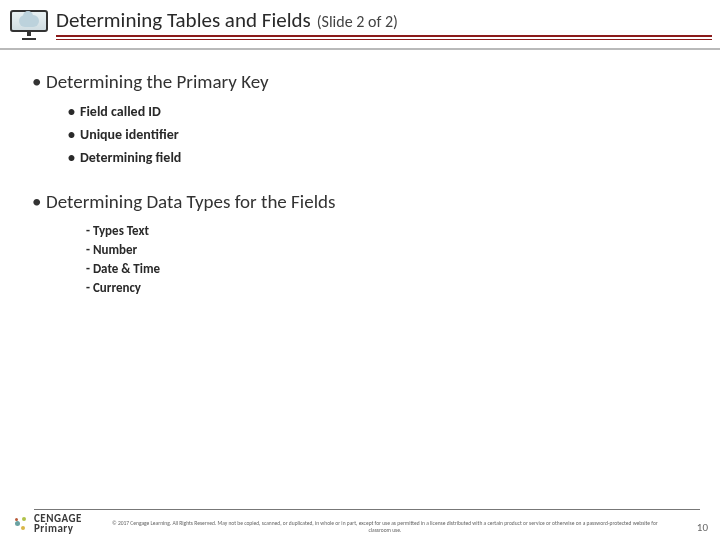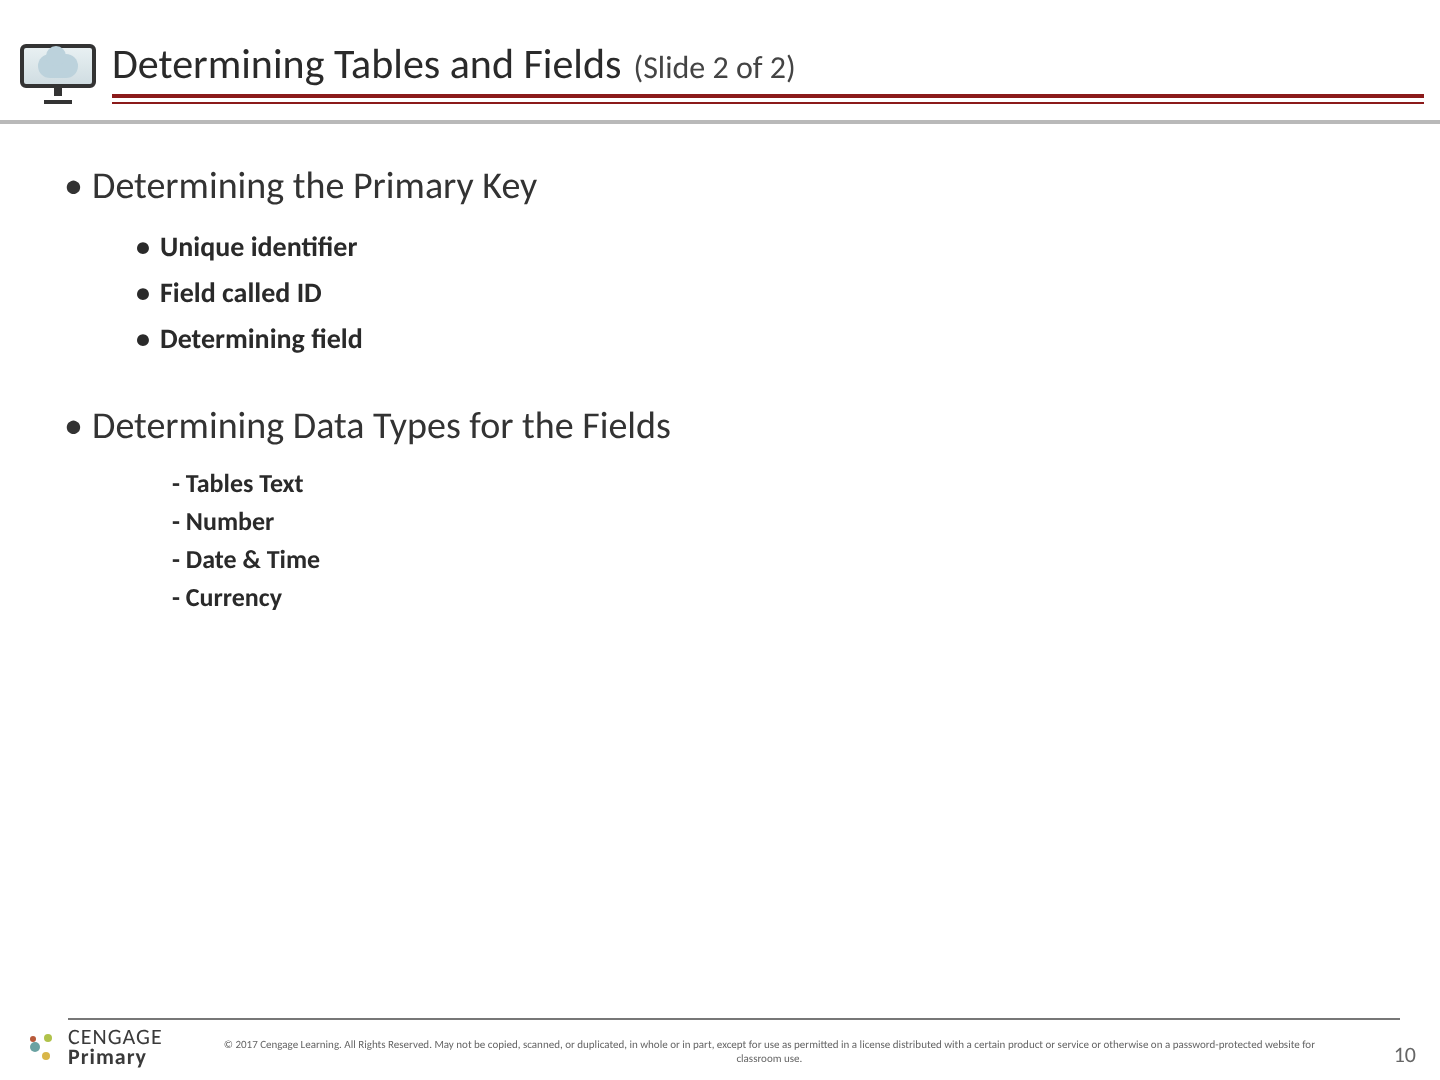--- a/index.html
+++ b/index.html
@@ -7,21 +7,21 @@
     width: 720px;
     height: 540px;
     font-family: Calibri, "Segoe UI", Arial, sans-serif;
     background: #fff;
     position: relative;
     color: #3a3a3a;
   }
   .header {
     display: flex;
     align-items: center;
-    padding: 18px 8px 4px 8px;
+    padding: 6px 8px 4px 8px;
   }
   .monitor-icon {
     width: 42px;
     height: 34px;
     position: relative;
     margin-right: 6px;
   }
   .monitor-frame {
     position: absolute;
     top: 4px; left: 2px;
@@ -150,21 +150,21 @@
   .d1 { width:4px; height:4px; background:#b0c24a; top:2px; left:10px; }
   .d2 { width:5px; height:5px; background:#6aa2a2; top:6px; left:3px; }
   .d3 { width:4px; height:4px; background:#d9b648; top:11px; left:9px; }
   .d4 { width:3px; height:3px; background:#b85a3a; top:3px; left:3px; }
   .logo-text {
     font-size: 11px;
     line-height: 10px;
     letter-spacing: 0.5px;
     color: #3a3a3a;
   }
-  .logo-text .l1 { font-weight: 400; }
+  .logo-text .l1 { font-weight: 700; }
   .logo-text .l2 { font-weight: 600; }
   .copyright {
     flex: 1;
     font-size: 5.5px;
     color: #666;
     text-align: center;
     line-height: 7px;
     padding: 0 20px;
   }
   .pagenum {
@@ -199,29 +199,29 @@
     <div class="title-rules"></div>
     <hr class="hr-thin">
   </div>
 </div>
 <hr class="gray-rule">
 
 <div class="content">
 
   <div class="lvl1">Determining the Primary Key</div>
   <div class="lvl2-wrap">
+    <div class="lvl2">Field called ID</div>
     <div class="lvl2">Unique identifier</div>
-    <div class="lvl2">Field called ID</div>
     <div class="lvl2">Determining field</div>
   </div>
 
   <div class="lvl1">Determining Data Types for the Fields</div>
   <div class="lvl2-wrap">
     <div class="lvl3-wrap">
-      <div class="lvl3">- <span>Tables Text</span></div>
+      <div class="lvl3">- <span>Types Text</span></div>
       <div class="lvl3">- <span>Number</span></div>
       <div class="lvl3">- <span>Date &amp; Time</span></div>
       <div class="lvl3">- <span>Currency</span></div>
     </div>
   </div>
 
 </div>
 
 <div class="footer-rule"></div>
 <div class="footer">

